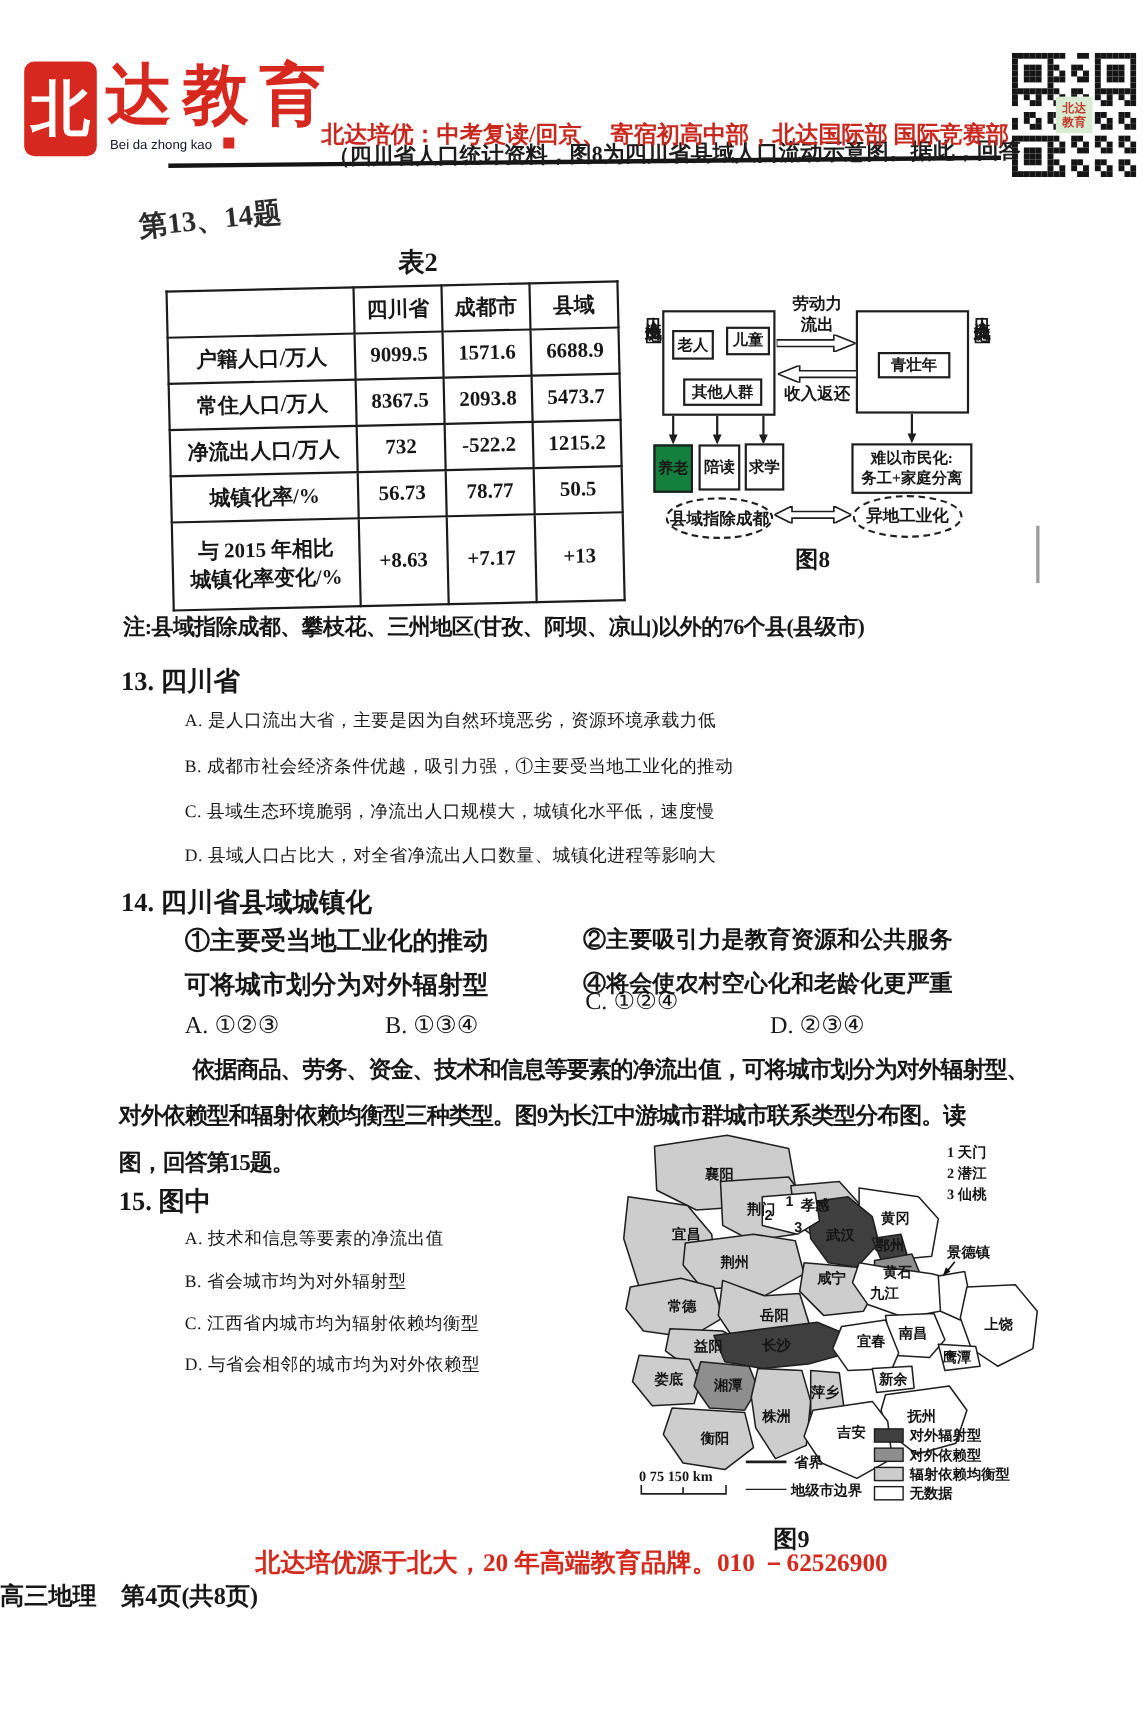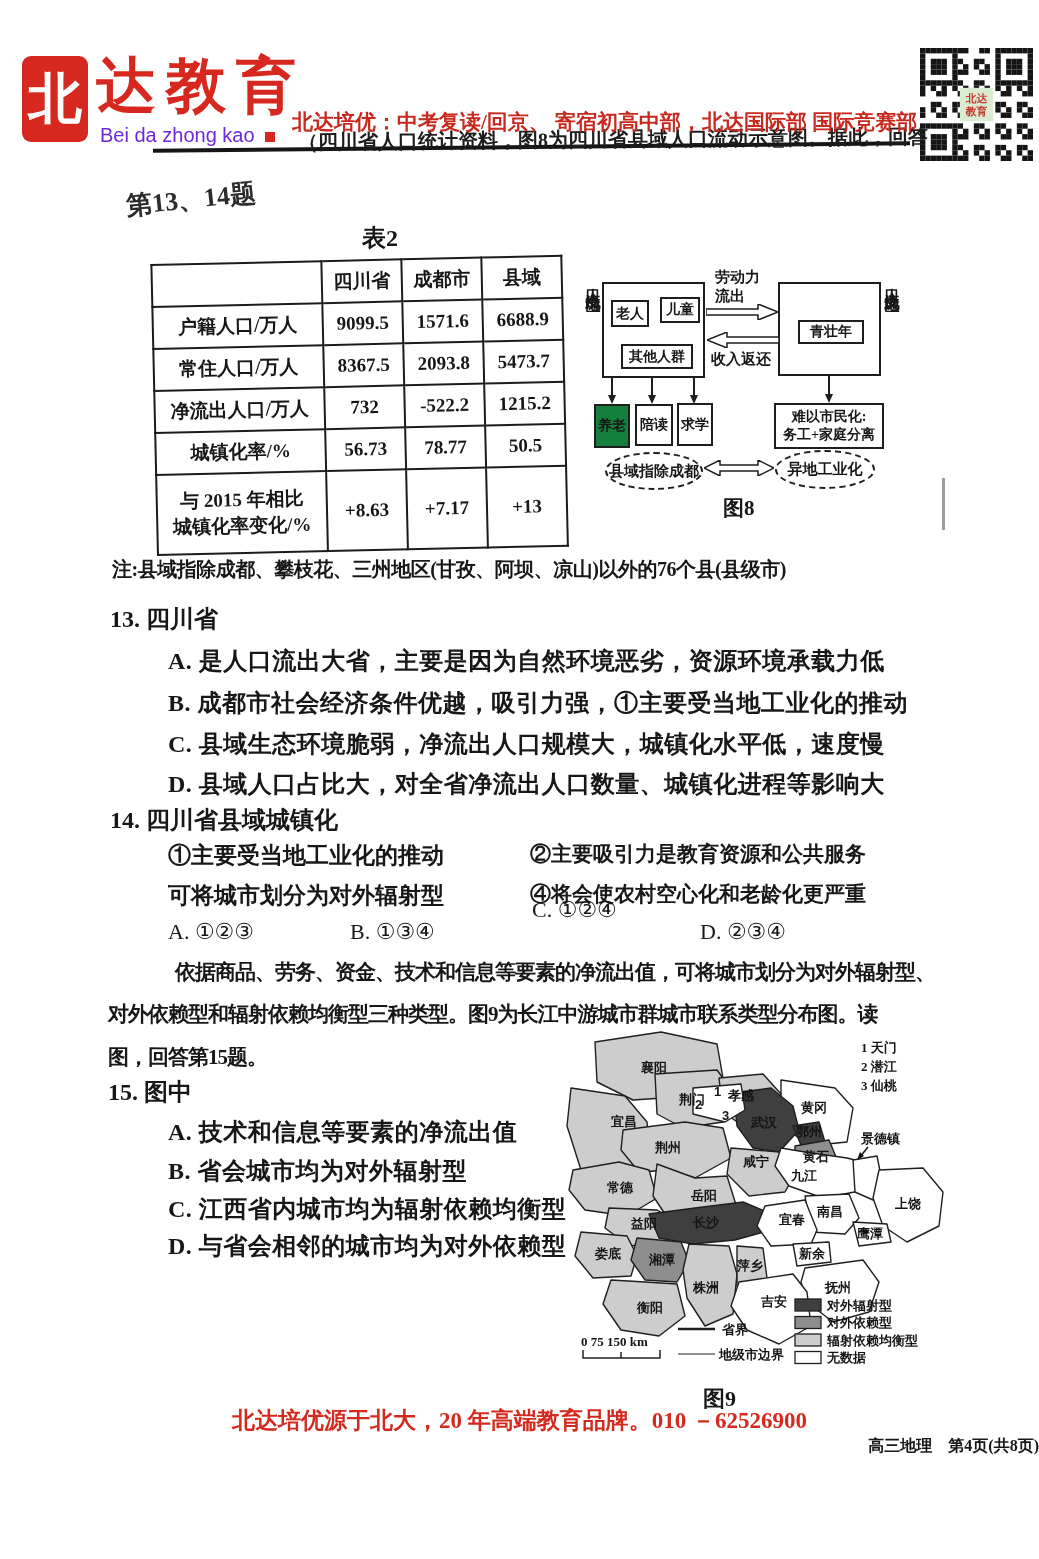--- a/index.html
+++ b/index.html
@@ -5,58 +5,58 @@
   *{margin:0;padding:0;box-sizing:border-box}
   html,body{background:#fff}
   body{width:1039px;height:1559px;position:relative;font-family:"Liberation Serif",serif;color:#171717;overflow:hidden}
   .abs{position:absolute}
   .nowrap{white-space:nowrap}
   .pre{white-space:pre-line}
   
   .seal{left:22px;top:56px;width:66px;height:86px;background:#d6281e;border-radius:9px;color:#fff;
         display:flex;align-items:center;justify-content:center;font-size:54px;font-weight:800}
   .brand{left:96px;top:56px;font-size:60px;font-weight:800;color:#d6281e;letter-spacing:10px;line-height:1}
-  .logo-sub{left:100px;top:124px;font-size:20px;color:#6d28d9;font-family:"Liberation Sans",sans-serif}
+  .logo-sub{left:100px;top:124px;font-size:12px;color:#0f172a;font-family:"Liberation Sans",sans-serif}
   .logo-sq{display:inline-block;width:10px;height:10px;background:#d6281e;margin-left:10px}
   .promo-red{left:292px;top:108px;font-size:21px;font-weight:700;color:#c8281e;z-index:3}
   .intro-black{left:298px;top:126px;font-size:20px;font-weight:700;color:#1c1c1c;z-index:2;transform:rotate(-.5deg)}
   .hr-top{left:153px;top:145px;width:757px;height:4px;background:#151515;transform:rotate(-.55deg);z-index:1}
   .q-intro{left:126px;top:182px;font-size:26px;font-weight:700;color:#2c2c2c;transform:rotate(-6deg)}
   
   .t2-title{left:362px;top:222px;font-size:24px;font-weight:700}
   .tbl-wrap{left:157px;top:264px;transform:rotate(-1.3deg);transform-origin:left bottom}
   table{border-collapse:collapse}
   td,th{border:2px solid #1b1b1b;font-size:19px;font-weight:700;text-align:center;vertical-align:middle;padding:2px 4px}
   .c0{width:170px}.cv{width:80px}
   tr{height:42px}
   tr.last{height:80px}
   .note{left:112px;top:556px;font-size:20px;font-weight:700;letter-spacing:-.5px}
   
   .stem{font-size:24px;font-weight:700}
-  .opt{font-size:24px;font-weight:700;letter-spacing:.5px}
+  .opt{font-size:16px;font-weight:400;letter-spacing:.5px}
   .item{font-size:21px;font-weight:700}
   .optrow{font-size:22px;font-weight:400}
   .para{font-size:21px;font-weight:700;letter-spacing:-1px}
   
   .fig8{left:585px;top:272px;width:312px;height:254px;font-weight:700}
   .f8{position:absolute}
   .vlab{writing-mode:vertical-rl;text-orientation:upright;font-size:15px;letter-spacing:2px;line-height:1}
   .bigbox{border:2.5px solid #1e1e1e}
   .sbox{position:absolute;border:2px solid #1e1e1e;display:flex;align-items:center;justify-content:center;font-size:14px;background:#fff}
   .dbox{border:2px solid #1e1e1e;display:flex;align-items:center;justify-content:center;font-size:14px;text-align:center;background:#fff}
   .ell{border:2.5px dashed #1e1e1e;border-radius:50%;display:flex;align-items:center;justify-content:center;font-size:15px;background:#fff}
-  .f8lab{font-size:15px;text-align:left;line-height:1.25}
+  .f8lab{font-size:15px;text-align:center;line-height:1.25}
   .figcap{font-size:21px;font-weight:700}
   
   .map-label{font:700 13px "Liberation Serif",serif;fill:#141414}
   .map-small{font:700 13px "Liberation Serif",serif;fill:#141414}
   .map-num{font:700 13px "Liberation Sans",sans-serif;fill:#141414}
   
   .foot-red{left:0;top:1405px;width:100%;text-align:center;font-size:23px;font-weight:700;color:#d42a1e}
-  .foot-black{left:0;top:1436px;width:100%;text-align:right;font-size:16px;font-weight:700}
+  .foot-black{left:0;top:1436px;width:100%;text-align:left;font-size:22px;font-weight:700}
   .artifact{left:942px;top:478px;width:3px;height:52px;background:#5a5a5a;opacity:.6}
 </style>
 </head>
 <body>
 
 <div class="abs seal">
     <span>北</span>
   </div>
 <div class="abs brand">达教育</div>
 <div class="abs logo-sub"><span>Bei da zhong kao</span><span class="logo-sq"></span></div>

